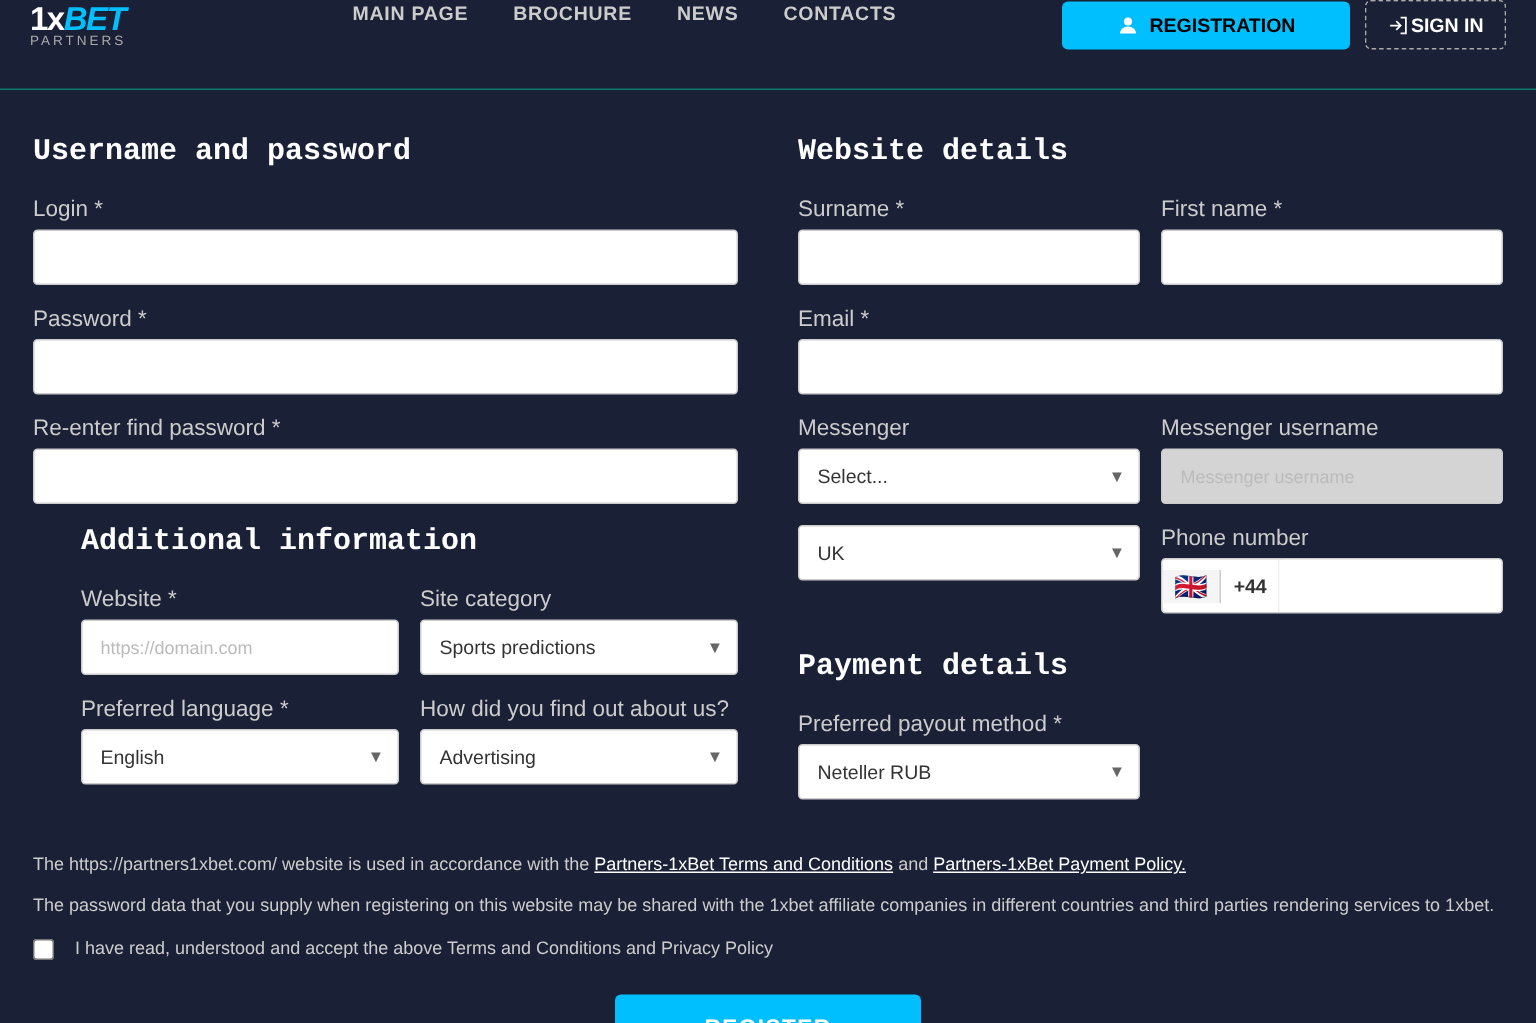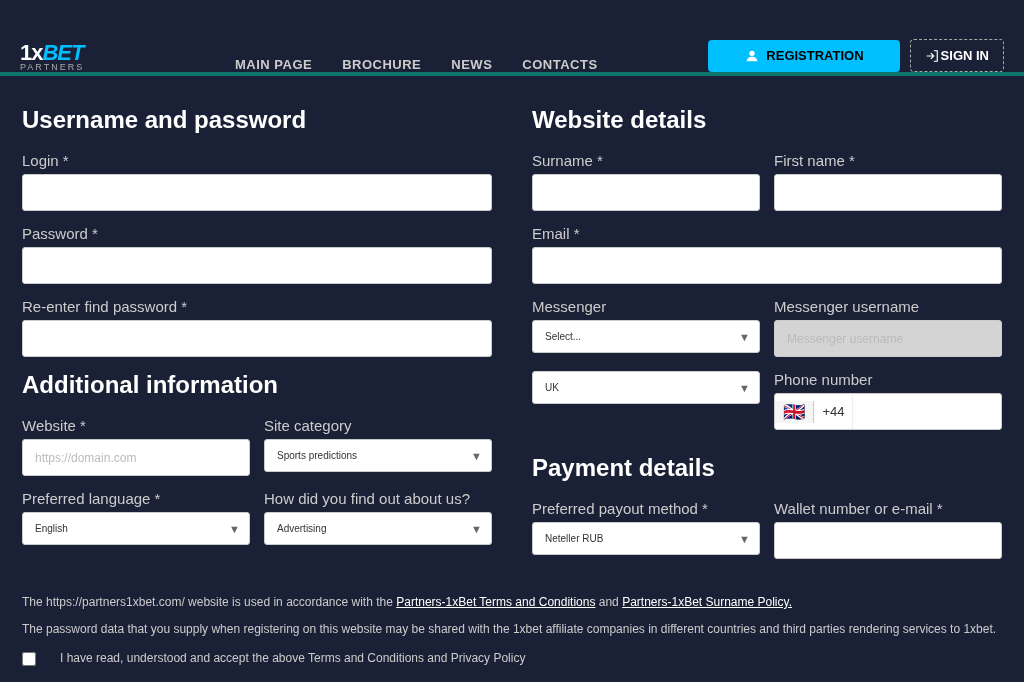--- a/index.html
+++ b/index.html
@@ -8,24 +8,24 @@
       background: #1a2035;
       color: #fff;
       min-height: 682px;
       font-size: 14px;
     }
 
     
     nav {
       background: #1a2035;
       display: flex;
-      align-items: flex-end;
+      align-items: flex-start;
       padding: 0 20px;
-      height: 76px;
-      border-bottom: 4px solid #0f766e;
+      height: 60px;
+      border-bottom: 1px solid #0f766e;
     }
     .logo-area {
       display: flex;
       align-items: center;
       margin-right: 40px;
     }
     .logo-text {
       font-size: 22px;
       font-weight: 900;
       color: #fff;
@@ -97,24 +97,25 @@
       margin: 0 auto;
     }
 
     .form-grid {
       display: grid;
       grid-template-columns: 1fr 1fr;
       gap: 20px 40px;
     }
 
     .section-title {
-      font-size: 24px;
+      font-size: 20px;
       font-weight: 700;
       color: #fff;
       margin-bottom: 18px;
+      font-family: Liberation Mono, monospace;
     }
 
     .field-group {
       margin-bottom: 14px;
     }
     .field-label {
       font-size: 15px;
       color: #ccc;
       margin-bottom: 5px;
       display: block;
@@ -137,21 +138,21 @@
       position: relative;
       display: flex;
       align-items: center;
     }
     .select-wrapper select {
       width: 100%;
       background: #fff;
       border: 1px solid #ccc;
       border-radius: 3px;
       padding: 10px 30px 10px 12px;
-      font-size: 10px;
+      font-size: 13px;
       color: #333;
       appearance: none;
       cursor: pointer;
       outline: none;
     }
     .select-arrow {
       position: absolute;
       right: 10px;
       pointer-events: none;
       color: #666;
@@ -180,20 +181,21 @@
       background: #f5f5f5;
       height: 100%;
       display: flex;
       align-items: center;
     }
     .phone-code {
       padding: 10px 8px;
       color: #333;
       font-size: 13px;
       border-right: 1px solid #eee;
+      font-weight: bold;
     }
     .phone-input {
       flex: 1;
       border: none !important;
       padding: 10px 8px !important;
     }
 
     
     .payment-section {
       margin-top: 10px;
@@ -207,21 +209,21 @@
       line-height: 1.6;
     }
     .disclaimer a {
       color: #fff;
     }
     .disclaimer p { margin-bottom: 8px; }
 
     .checkbox-row {
       display: flex;
       align-items: center;
-      gap: 24px;
+      gap: 14px;
       margin-top: 10px;
     }
     .checkbox-row input[type="checkbox"] {
       width: 14px;
       height: 14px;
     }
     .checkbox-label {
       font-size: 12px;
       color: #ccc;
     }
@@ -297,21 +299,21 @@
           <label class="field-label">Password *</label>
           <input type="password" style="">
         </div>
 
         <div class="field-group">
           <label class="field-label">Re-enter find password *</label>
           <input type="password" style="">
         </div>
       </div>
 
-      <div style="margin-top:10px;">
+      <div style="margin-top:10px;margin-left:32px;">
         <div class="section-title">Additional information</div>
 
         <div class="two-col">
           <div class="field-group">
             <label class="field-label">Website *</label>
             <input type="text" placeholder="https://domain.com" style="">
           </div>
           <div class="field-group">
             <label class="field-label">Site category</label>
             <div class="select-wrapper">
@@ -409,36 +411,32 @@
         <div class="two-col">
           <div class="field-group">
             <label class="field-label">Preferred payout method *</label>
             <div class="select-wrapper">
               <select>
                 <option>Neteller RUB</option>
               </select>
               <span class="select-arrow">▼</span>
             </div>
           </div>
-          <div class="field-group">
-            <label class="field-label">Wallet number or e-mail *</label>
-            <input type="text" style="">
-          </div>
         </div>
       </div>
     </div>
 
   </div>
 
   <div class="disclaimer">
     <p>
       <span>The https://partners1xbet.com/ website is used in accordance with the </span>
       <a href="#">Partners-1xBet Terms and Conditions</a>
       <span> and </span>
-      <a href="#">Partners-1xBet Surname Policy.</a>
+      <a href="#">Partners-1xBet Payment Policy.</a>
     </p>
     <p>The password data that you supply when registering on this website may be shared with the 1xbet affiliate companies in different countries and third parties rendering services to 1xbet.</p>
 
     <div class="checkbox-row">
       <input type="checkbox" style="">
       <span class="checkbox-label">I have read, understood and accept the above Terms and Conditions and Privacy Policy</span>
     </div>
   </div>
 
   <button class="btn-submit">REGISTER</button>

